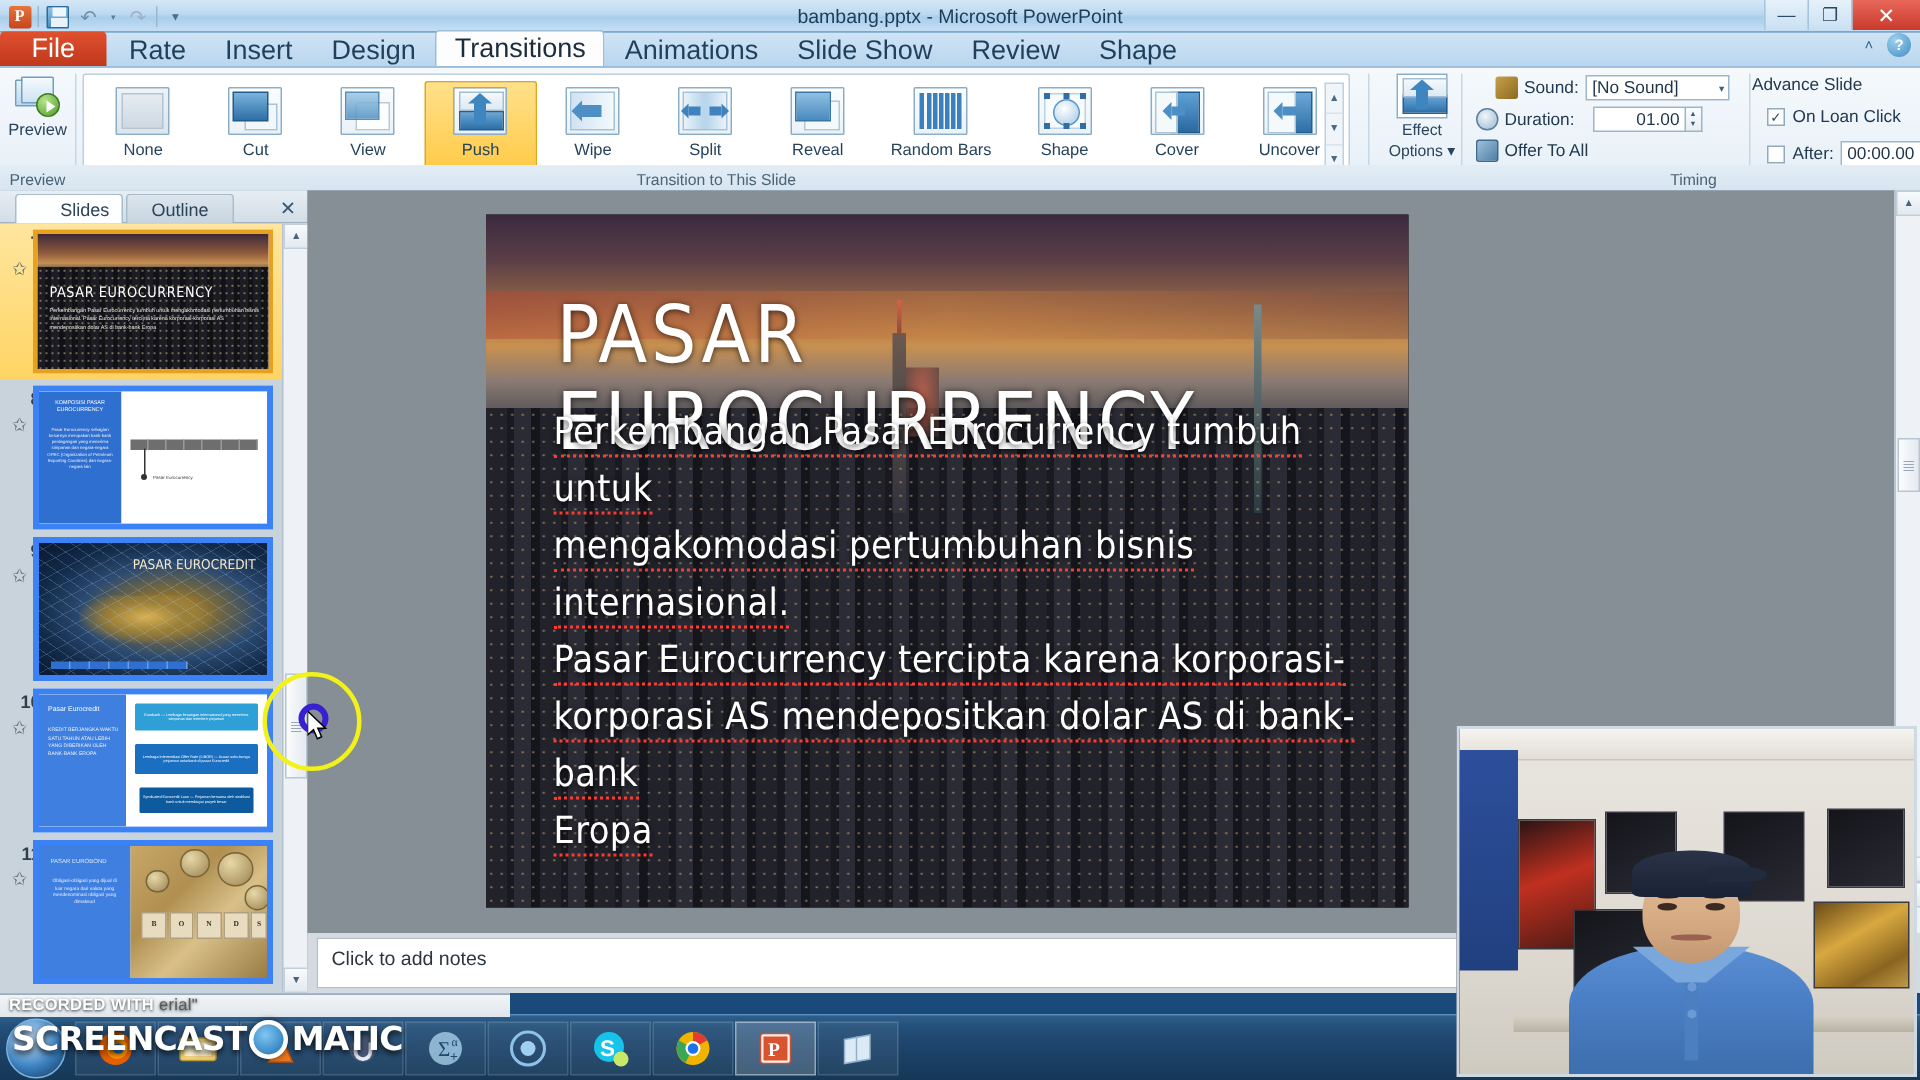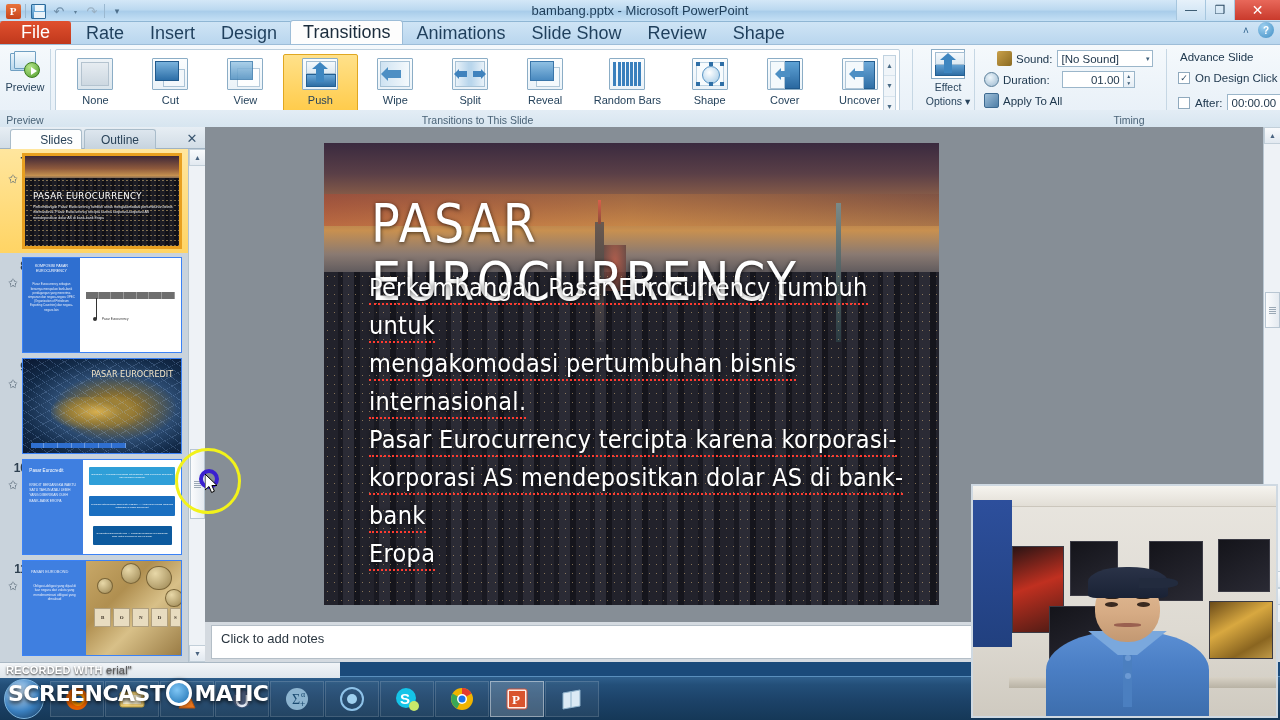--- a/index.html
+++ b/index.html
@@ -180,21 +180,21 @@
       border-radius:3px 3px 0 0;}
   .ptab.act{background:#fdfefe;padding-left:21px;}
   .ptab.ina{background:linear-gradient(to bottom,#dde6ee,#c6d3de);}
   #pclose{position:absolute;right:5px;top:3px;width:16px;height:16px;display:flex;
       align-items:center;justify-content:center;font-size:13px;color:#3a5670;cursor:pointer;}
   #thumbs{position:absolute;left:0;top:22px;width:188px;height:513px;background:#c9d3dc;overflow:hidden;}
   .thumbrow{position:absolute;left:0;width:188px;height:100px;}
   .tnum{position:absolute;left:5px;top:3px;width:22px;text-align:right;font-size:12px;
       font-weight:bold;color:#2e3f4f;}
   .tstar{position:absolute;left:8px;top:20px;font-size:12px;color:#5b6b7a;}
-  .tbox{position:absolute;left:22px;top:0;width:160px;height:96px;border:1px solid #3b82f6;
+  .tbox{position:absolute;left:22px;top:0;width:160px;height:96px;border:4px solid #3b82f6;
       background:#fff;overflow:hidden;}
   .tbox.cur{border:3px solid #e8a020;}
   #sel7hl{position:absolute;left:0;top:0;width:188px;height:104px;
       background:linear-gradient(to bottom,#ffe69e,#ffd464);}
 
   
   .t7bg{position:absolute;inset:0;
     background:
       linear-gradient(to bottom,#4a2a35 0%,#7a4a3a 9%,#b07a45 15%,#5a5a6a 24%,#2a2a33 40%,#14141a 100%);}
   .t7sky{position:absolute;left:0;top:0;width:100%;height:26%;
@@ -555,48 +555,48 @@
         <span>01.00</span>
       </div>
       <div class="spin">
         <i>▲</i>
         <i>▼</i>
       </div>
     </div>
 
     <div class="trow" style="left:6px;top:48px;cursor:pointer">
       <div class="minibtn-ico" style="background:linear-gradient(135deg,#9fc0da,#4f7ea6);border:1px solid #3d6a91;border-radius:2px;"></div>
-      <span>Apply To All</span>
+      <span>Offer To All</span>
     </div>
 
     <div class="vsep" style="left:188px;top:4px;height:68px"></div>
 
-    <div class="trow" style="left:202px;top:6px">
+    <div class="trow" style="left:190px;top:6px">
       <span>Advance Slide</span>
     </div>
     <div class="trow" style="left:200px;top:27px">
       <div class="chk">
         <span>✓</span>
       </div>
-      <span>On Design Click</span>
+      <span>On Loan Click</span>
     </div>
     <div class="trow" style="left:200px;top:49px">
       <div class="chk"></div>
       <span>After:</span>
       <div class="combo" style="width:58px;margin-left:5px">
         <span>00:00.00</span>
       </div>
 
     </div>
   </div>
 </div>
 
 <div id="ribbon2">
   <div class="grp-label" style="left:0;width:50px">Preview</div>
-  <div class="grp-label" style="left:55px;width:845px">Transitions to This Slide</div>
+  <div class="grp-label" style="left:55px;width:845px">Transition to This Slide</div>
   <div class="grp-label" style="left:978px;width:302px">Timing</div>
 </div>
 
 <div id="leftpanel">
   <div id="ptabs">
     <div class="ptab act" style="left:10px;width:72px">Slides</div>
     <div class="ptab ina" style="left:84px;width:72px">Outline</div>
     <div id="pclose">✕</div>
   </div>
 

